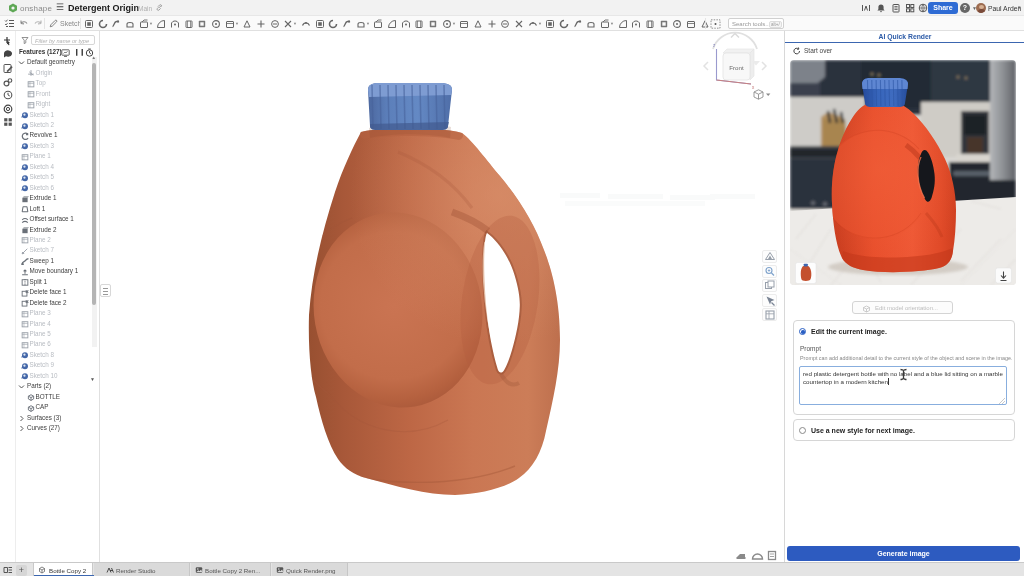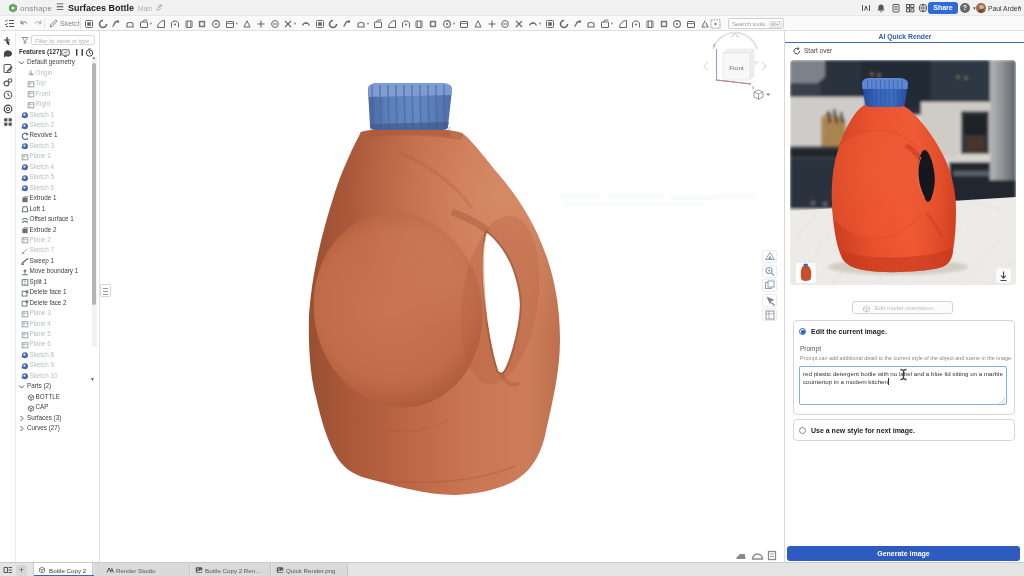--- a/index.html
+++ b/index.html
@@ -9,21 +9,21 @@
 </style></head><body>
 <div id="page">
 
 <div class="abs" style="left:0;top:0;width:1024px;height:16px;background:#f2f2f2;border-bottom:1px solid #e7e7e7;">
   <svg class="abs" style="left:8px;top:3px;" width="10" height="10" viewBox="0 0 10 10">
     <path d="M5 0.5 L9 2.8 L9 7.2 L5 9.5 L1 7.2 L1 2.8 Z" fill="#5fa856"></path>
     <circle cx="5" cy="5" r="1.6" fill="#f2f2f2"></circle>
   </svg>
   <span class="abs" style="left:20px;top:4px;font-size:8px;color:#8a8a8a;letter-spacing:0.2px;">onshape</span>
   <span class="abs" style="left:56px;top:2px;font-size:9px;color:#444;">☰</span>
-  <span class="abs" style="left:68px;top:2.5px;font-size:9px;font-weight:bold;color:#1a1a1a;">Surfaces Bottle</span>
+  <span class="abs" style="left:68px;top:2.5px;font-size:9px;font-weight:bold;color:#1a1a1a;">Detergent Origin</span>
   <span class="abs" style="left:138px;top:4.5px;font-size:6.5px;color:#b0b0b0;">Main</span>
   <svg class="abs" style="left:155px;top:4px;" width="8" height="8" viewBox="0 0 8 8">
     <path d="M3 5 L5 3 M2.2 3.6 L3.6 2.2 a1.1 1.1 0 0 1 1.6 1.6 M4.4 5.8 L3 7.2 a1.1 1.1 0 0 1 -1.6 -1.6 l0.8 -0.8" transform="translate(1,-1.2)" stroke="#999" stroke-width="0.9" fill="none" stroke-linecap="round"></path>
   </svg>
 <svg class="abs" style="left:861px;top:3px;" width="10" height="10" viewBox="0 0 10 10">
         <path d="M1.5 2 L1.5 8 M8.5 2 L8.5 8 M3.5 7.5 L5 3 L6.5 7.5" stroke="#555" stroke-width="1" fill="none"></path>
       </svg>
       <svg class="abs" style="left:876px;top:3px;" width="10" height="10" viewBox="0 0 10 10">
         <path d="M5 1.5 a2.6 2.6 0 0 1 2.6 2.6 l0 2.2 l1 1.2 l-7.2 0 l1 -1.2 l0 -2.2 a2.6 2.6 0 0 1 2.6 -2.6 M4 8.2 a1 1 0 0 0 2 0" fill="#555"></path>
       </svg>

